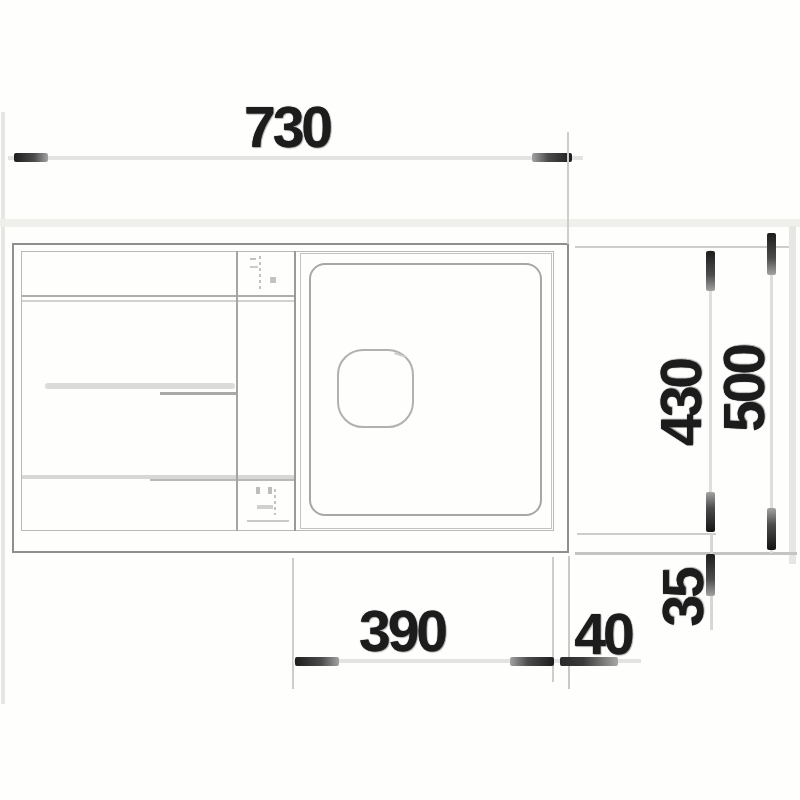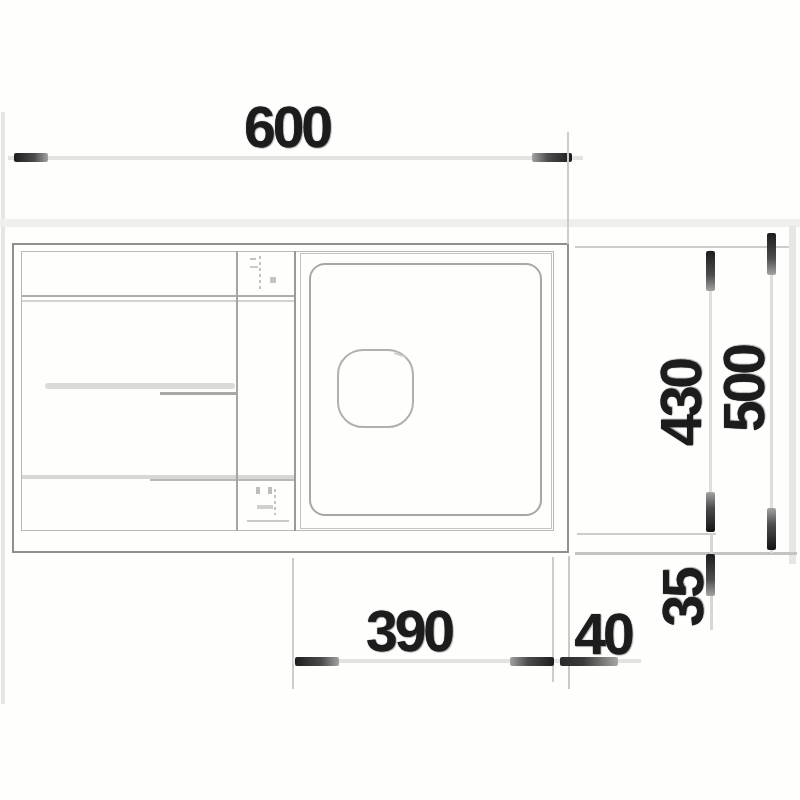--- a/index.html
+++ b/index.html
@@ -79,21 +79,21 @@
 
   <div class="el bowl-outer" style="left:300px;top:253px;width:252px;height:276px;"></div>
   <div class="el bowl-inner" style="left:309px;top:263px;width:233px;height:253px;"></div>
   <div class="el drain" style="left:337px;top:349px;width:77px;height:79px;"></div>
   <div class="el" style="left:394px;top:354px;width:12px;height:2px;background:#cccccb;transform:rotate(18deg);"></div>
 
   <div class="el dimline-h" style="left:8px;top:156px;width:575px;height:4px;"></div>
   <div class="el arrow-h-l" style="left:14px;top:153px;width:34px;height:9px;"></div>
   <div class="el arrow-h-r" style="left:532px;top:153px;width:40px;height:9px;"></div>
   <div class="el extline" style="left:567px;top:132px;width:2px;height:112px;"></div>
-  <div class="el dim-label" style="left:222px;top:100px;width:130px;height:54px;">600</div>
+  <div class="el dim-label" style="left:222px;top:100px;width:130px;height:54px;">730</div>
 
   <div class="el extline" style="left:575px;top:246px;width:214px;height:2px;"></div>
   <div class="el extline" style="left:577px;top:533px;width:139px;height:2px;"></div>
   <div class="el extline" style="left:575px;top:552px;width:222px;height:2.5px;background:#c4c4c2;"></div>
 
   <div class="el dimline-v" style="left:709px;top:250px;width:3px;height:282px;"></div>
   <div class="el arrow-v-t" style="left:706px;top:251px;width:9px;height:40px;"></div>
   <div class="el arrow-v-b" style="left:706px;top:492px;width:9px;height:40px;"></div>
   <div class="el dim-label rot" style="left:615px;top:373px;width:132px;height:60px;line-height:60px;">430</div>
 
@@ -108,16 +108,16 @@
 
   <div class="el extline" style="left:292px;top:558px;width:2px;height:131px;"></div>
   <div class="el extline" style="left:552px;top:557px;width:2px;height:125px;"></div>
   <div class="el extline" style="left:568px;top:556px;width:2px;height:133px;background:#c9c9c7;"></div>
 
   <div class="el dimline-h" style="left:293px;top:659px;width:348px;height:4px;"></div>
   <div class="el arrow-h-l" style="left:295px;top:657px;width:44px;height:9px;"></div>
   <div class="el arrow-h-r" style="left:510px;top:657px;width:44px;height:9px;"></div>
   <div class="el" style="left:560px;top:657px;width:58px;height:9px;border-radius:2px;background:linear-gradient(to right,#2a2a2a 0%,#3a3a3a 40%,#a8a8a6 100%);"></div>
 
-  <div class="el dim-label" style="left:344px;top:604px;width:130px;height:54px;">390</div>
+  <div class="el dim-label" style="left:337px;top:604px;width:130px;height:54px;">390</div>
   <div class="el dim-label" style="left:560px;top:607px;width:86px;height:54px;">40</div>
 
 </div>
 
 </body></html>

